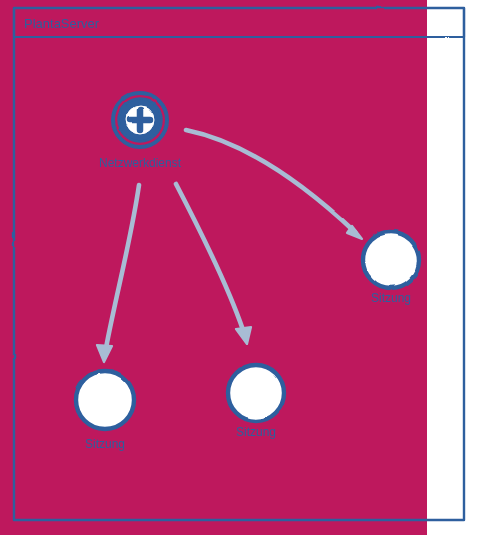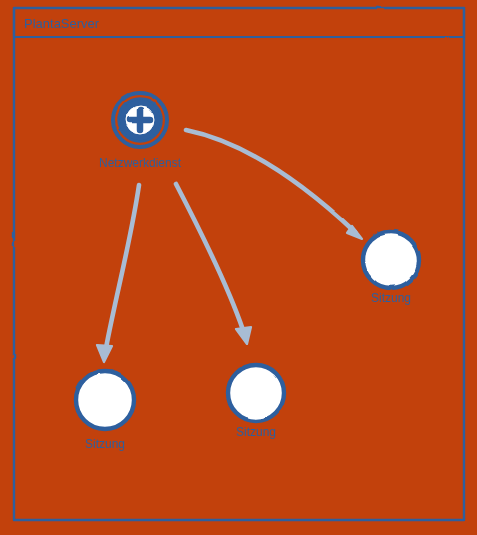--- a/index.html
+++ b/index.html
@@ -9,23 +9,23 @@
     background: #ffffff;
   }
   body {
     width: 477px;
     height: 535px;
     font-family: "Liberation Sans", sans-serif;
     overflow: hidden;
   }
   #stage {
     position: relative;
-    width: 477px;
+    width: 427px;
     height: 535px;
-    background: #c2410c;
+    background: #be185d;
   }
   #diagram-svg {
     position: absolute;
     left: 0;
     top: 0;
     width: 477px;
     height: 535px;
     display: block;
   }
   .frame-title {

